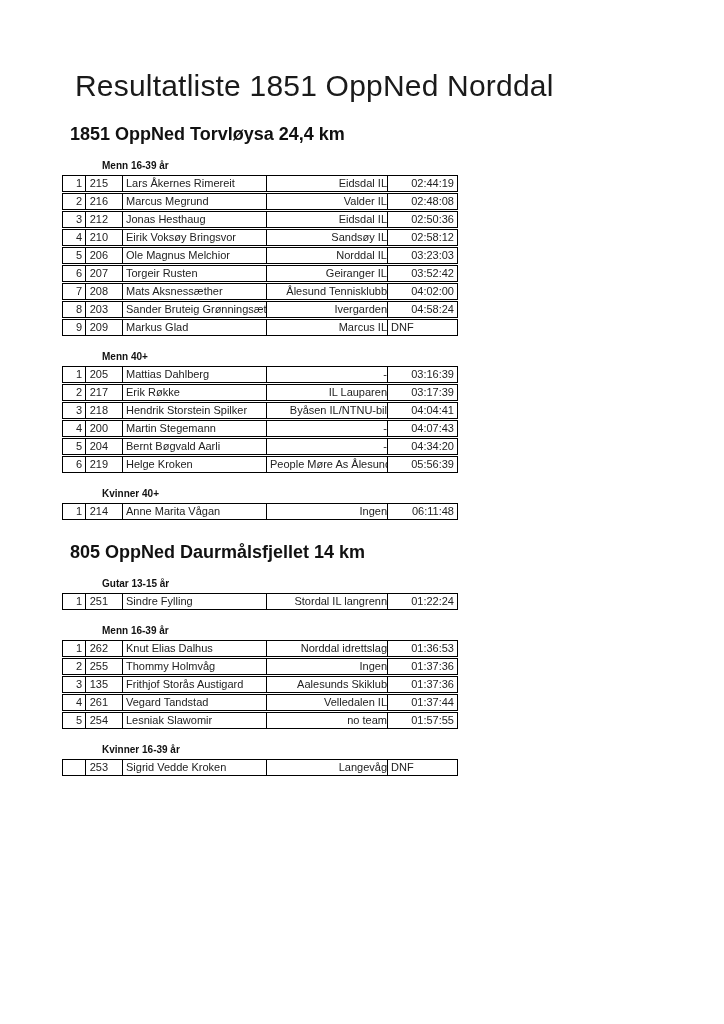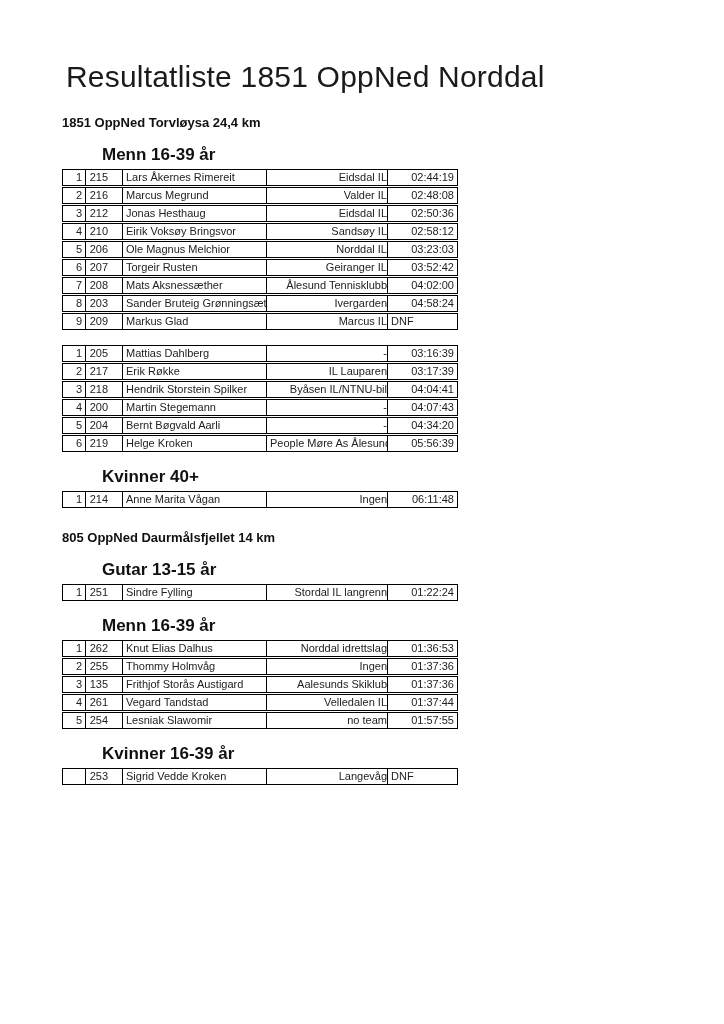--- a/index.html
+++ b/index.html
@@ -17,39 +17,39 @@
   .page {
     box-sizing: border-box;
     width: 724px;
     height: 1024px;
     padding: 56px 0 0 62px;
   }
   .doc-title {
     font-size: 30px;
     font-weight: 400;
     line-height: 1.1;
-    margin: 4px;
+    margin: 13px;
     color: #1a1a1a;
     letter-spacing: 0.2px;
   }
   .doc-date {
     font-size: 15px;
     margin-top: 7px;
     color: #1a1a1a;
   }
   .section { margin-top: 22px; }
   .section-title {
-    font-size: 13px;
+    font-size: 18px;
     font-weight: 700;
-    margin: 0;
+    margin: 8px;
     color: #111;
   }
   .group { margin-top: 15px; }
   .group-title {
-    font-size: 17px;
+    font-size: 10px;
     font-weight: 700;
     margin: 0 0 4px 0;
     color: #111;
     padding-left: 40px;
   }
   .rtable { width: 396px; }
   .rrow {
     display: flex;
     align-items: stretch;
     border: 1.5px solid #000;
@@ -179,20 +179,21 @@
     <div class="cell c-place">9</div>
     <div class="cell c-bib">209</div>
     <div class="cell c-name">Markus Glad</div>
     <div class="cell c-club">Marcus IL</div>
     <div class="cell c-time dnf">DNF</div>
   </div>
 </div>
   </div>
 
   <div class="group">
+    <h3 class="group-title">Menn 40+</h3>
     <div class="rtable">
   <div class="rrow">
     <div class="cell c-place">1</div>
     <div class="cell c-bib">205</div>
     <div class="cell c-name">Mattias Dahlberg</div>
     <div class="cell c-club">-</div>
     <div class="cell c-time">03:16:39</div>
   </div>
 
   <div class="rrow">

